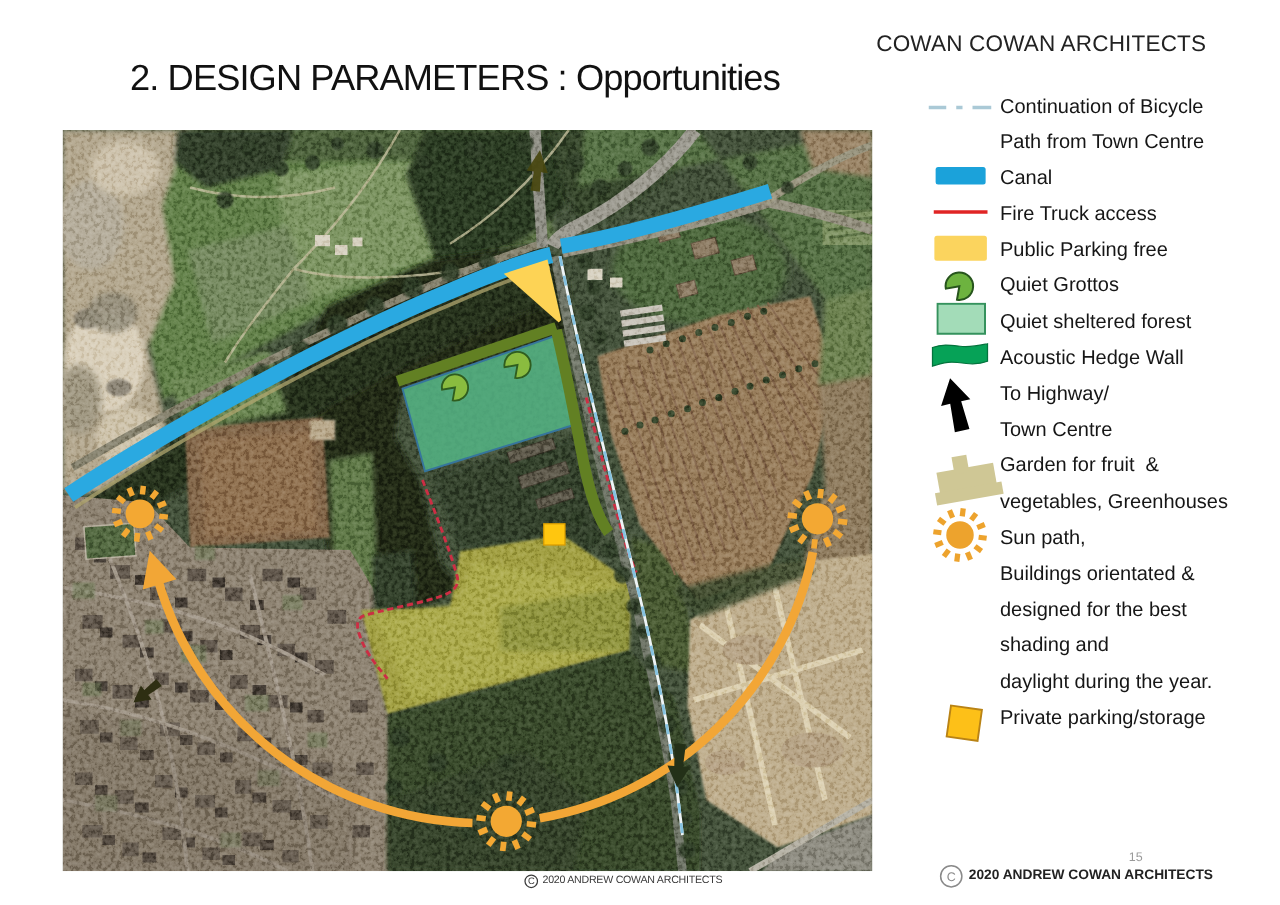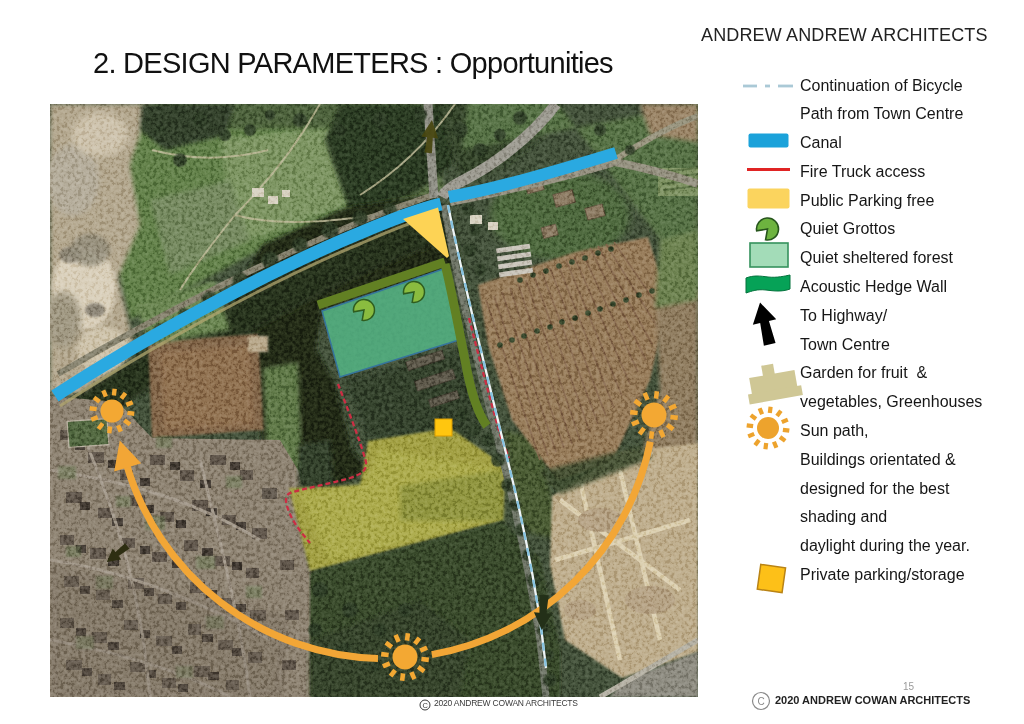--- a/index.html
+++ b/index.html
@@ -4,23 +4,23 @@
 <style>
   html,body{margin:0;padding:0;}
   #page{position:relative;width:1024px;height:724px;background:#ffffff;
         font-family:"Liberation Sans",sans-serif;overflow:hidden;}
   .t{position:absolute;white-space:nowrap;color:#1d1d1d;}
 </style>
 </head>
 <body>
 <div id="page">
 
-<div class="t" style="left:93px;top:47px;font-size:29px;letter-spacing:-0.72px;color:#111;">2. DESIGN PARAMETERS : Opportunities</div>
-
-<div class="t" style="left:701px;top:25px;font-size:18px;letter-spacing:0.15px;color:#222;">ANDREW ANDREW ARCHITECTS</div>
+<div class="t" style="left:104px;top:47px;font-size:29px;letter-spacing:-0.72px;color:#111;">2. DESIGN PARAMETERS : Opportunities</div>
+
+<div class="t" style="left:701px;top:25px;font-size:18px;letter-spacing:0.15px;color:#222;">COWAN COWAN ARCHITECTS</div>
 
 <svg style="position:absolute;left:50px;top:104px;" width="648" height="593" viewBox="50 104 648 593" xmlns="http://www.w3.org/2000/svg">
 <defs>
 <filter id="nz" x="0%" y="0%" width="100%" height="100%">
   <feTurbulence type="fractalNoise" baseFrequency="0.28" numOctaves="4" seed="7" result="n"></feTurbulence>
   <feColorMatrix in="n" type="saturate" values="0"></feColorMatrix>
   <feComponentTransfer>
             <feFuncR type="linear" slope="2.4" intercept="-0.95"></feFuncR>
             <feFuncG type="linear" slope="2.4" intercept="-0.95"></feFuncG>
             <feFuncB type="linear" slope="2.4" intercept="-0.95"></feFuncB>

